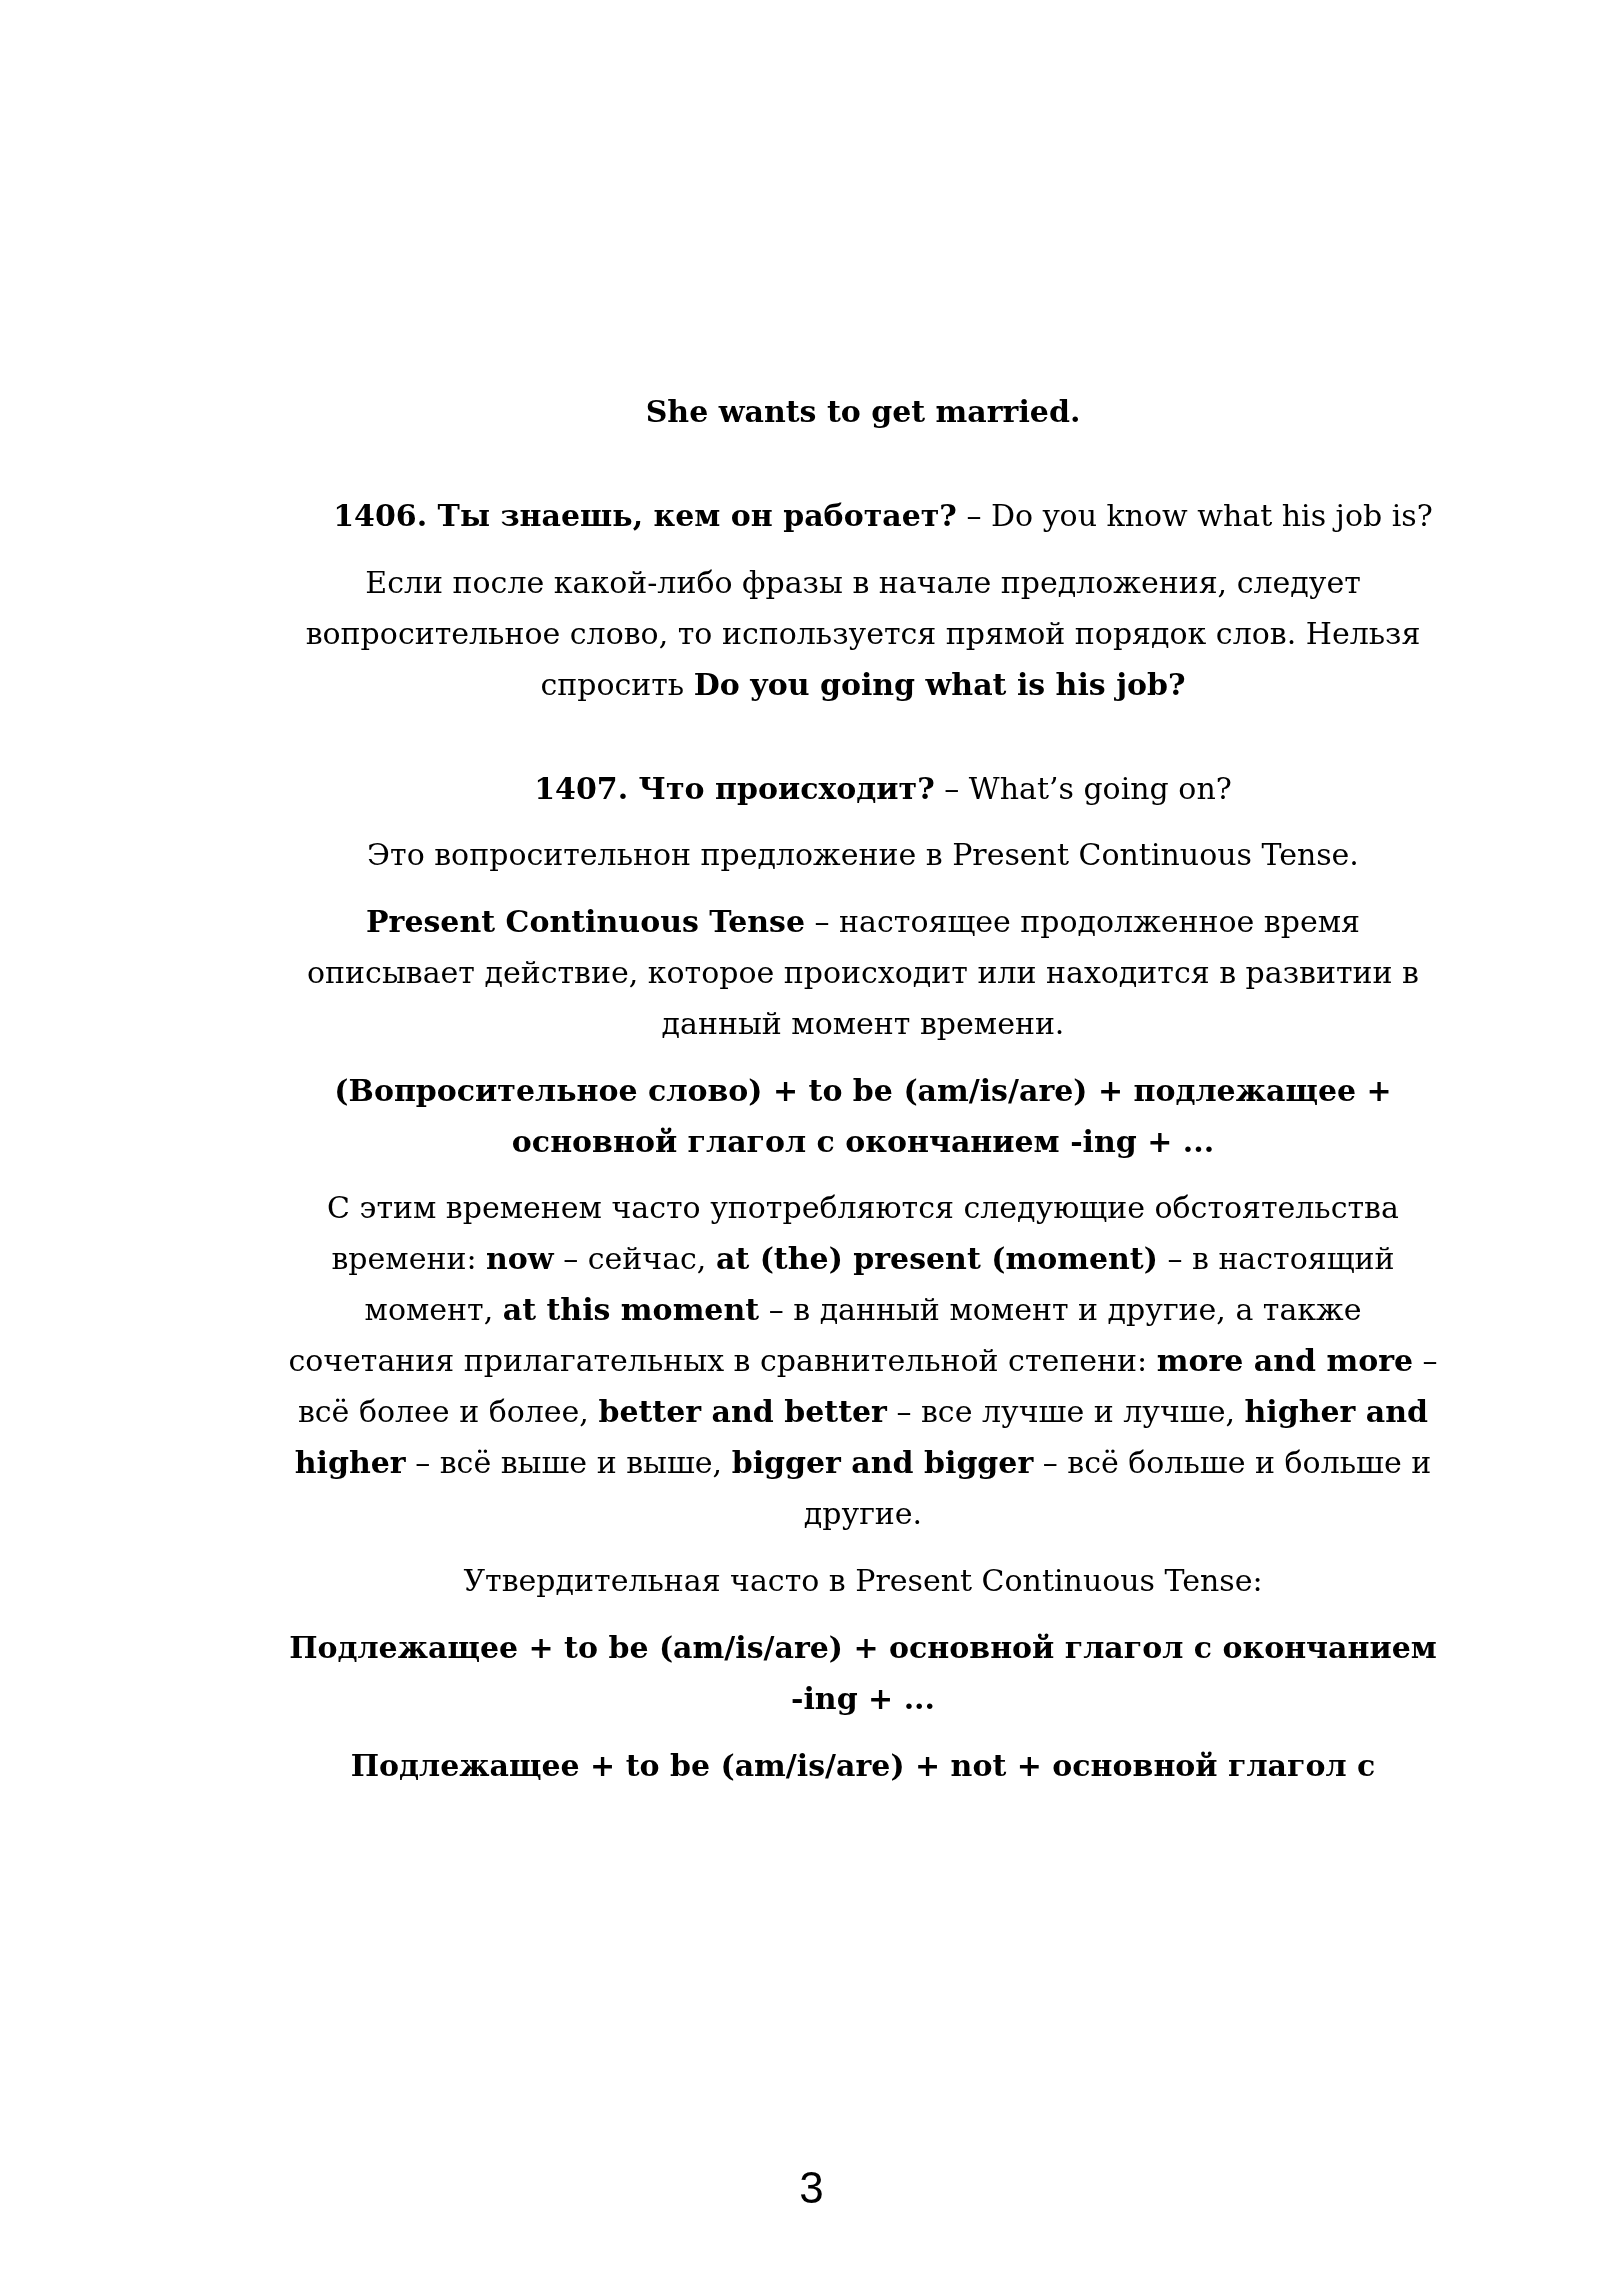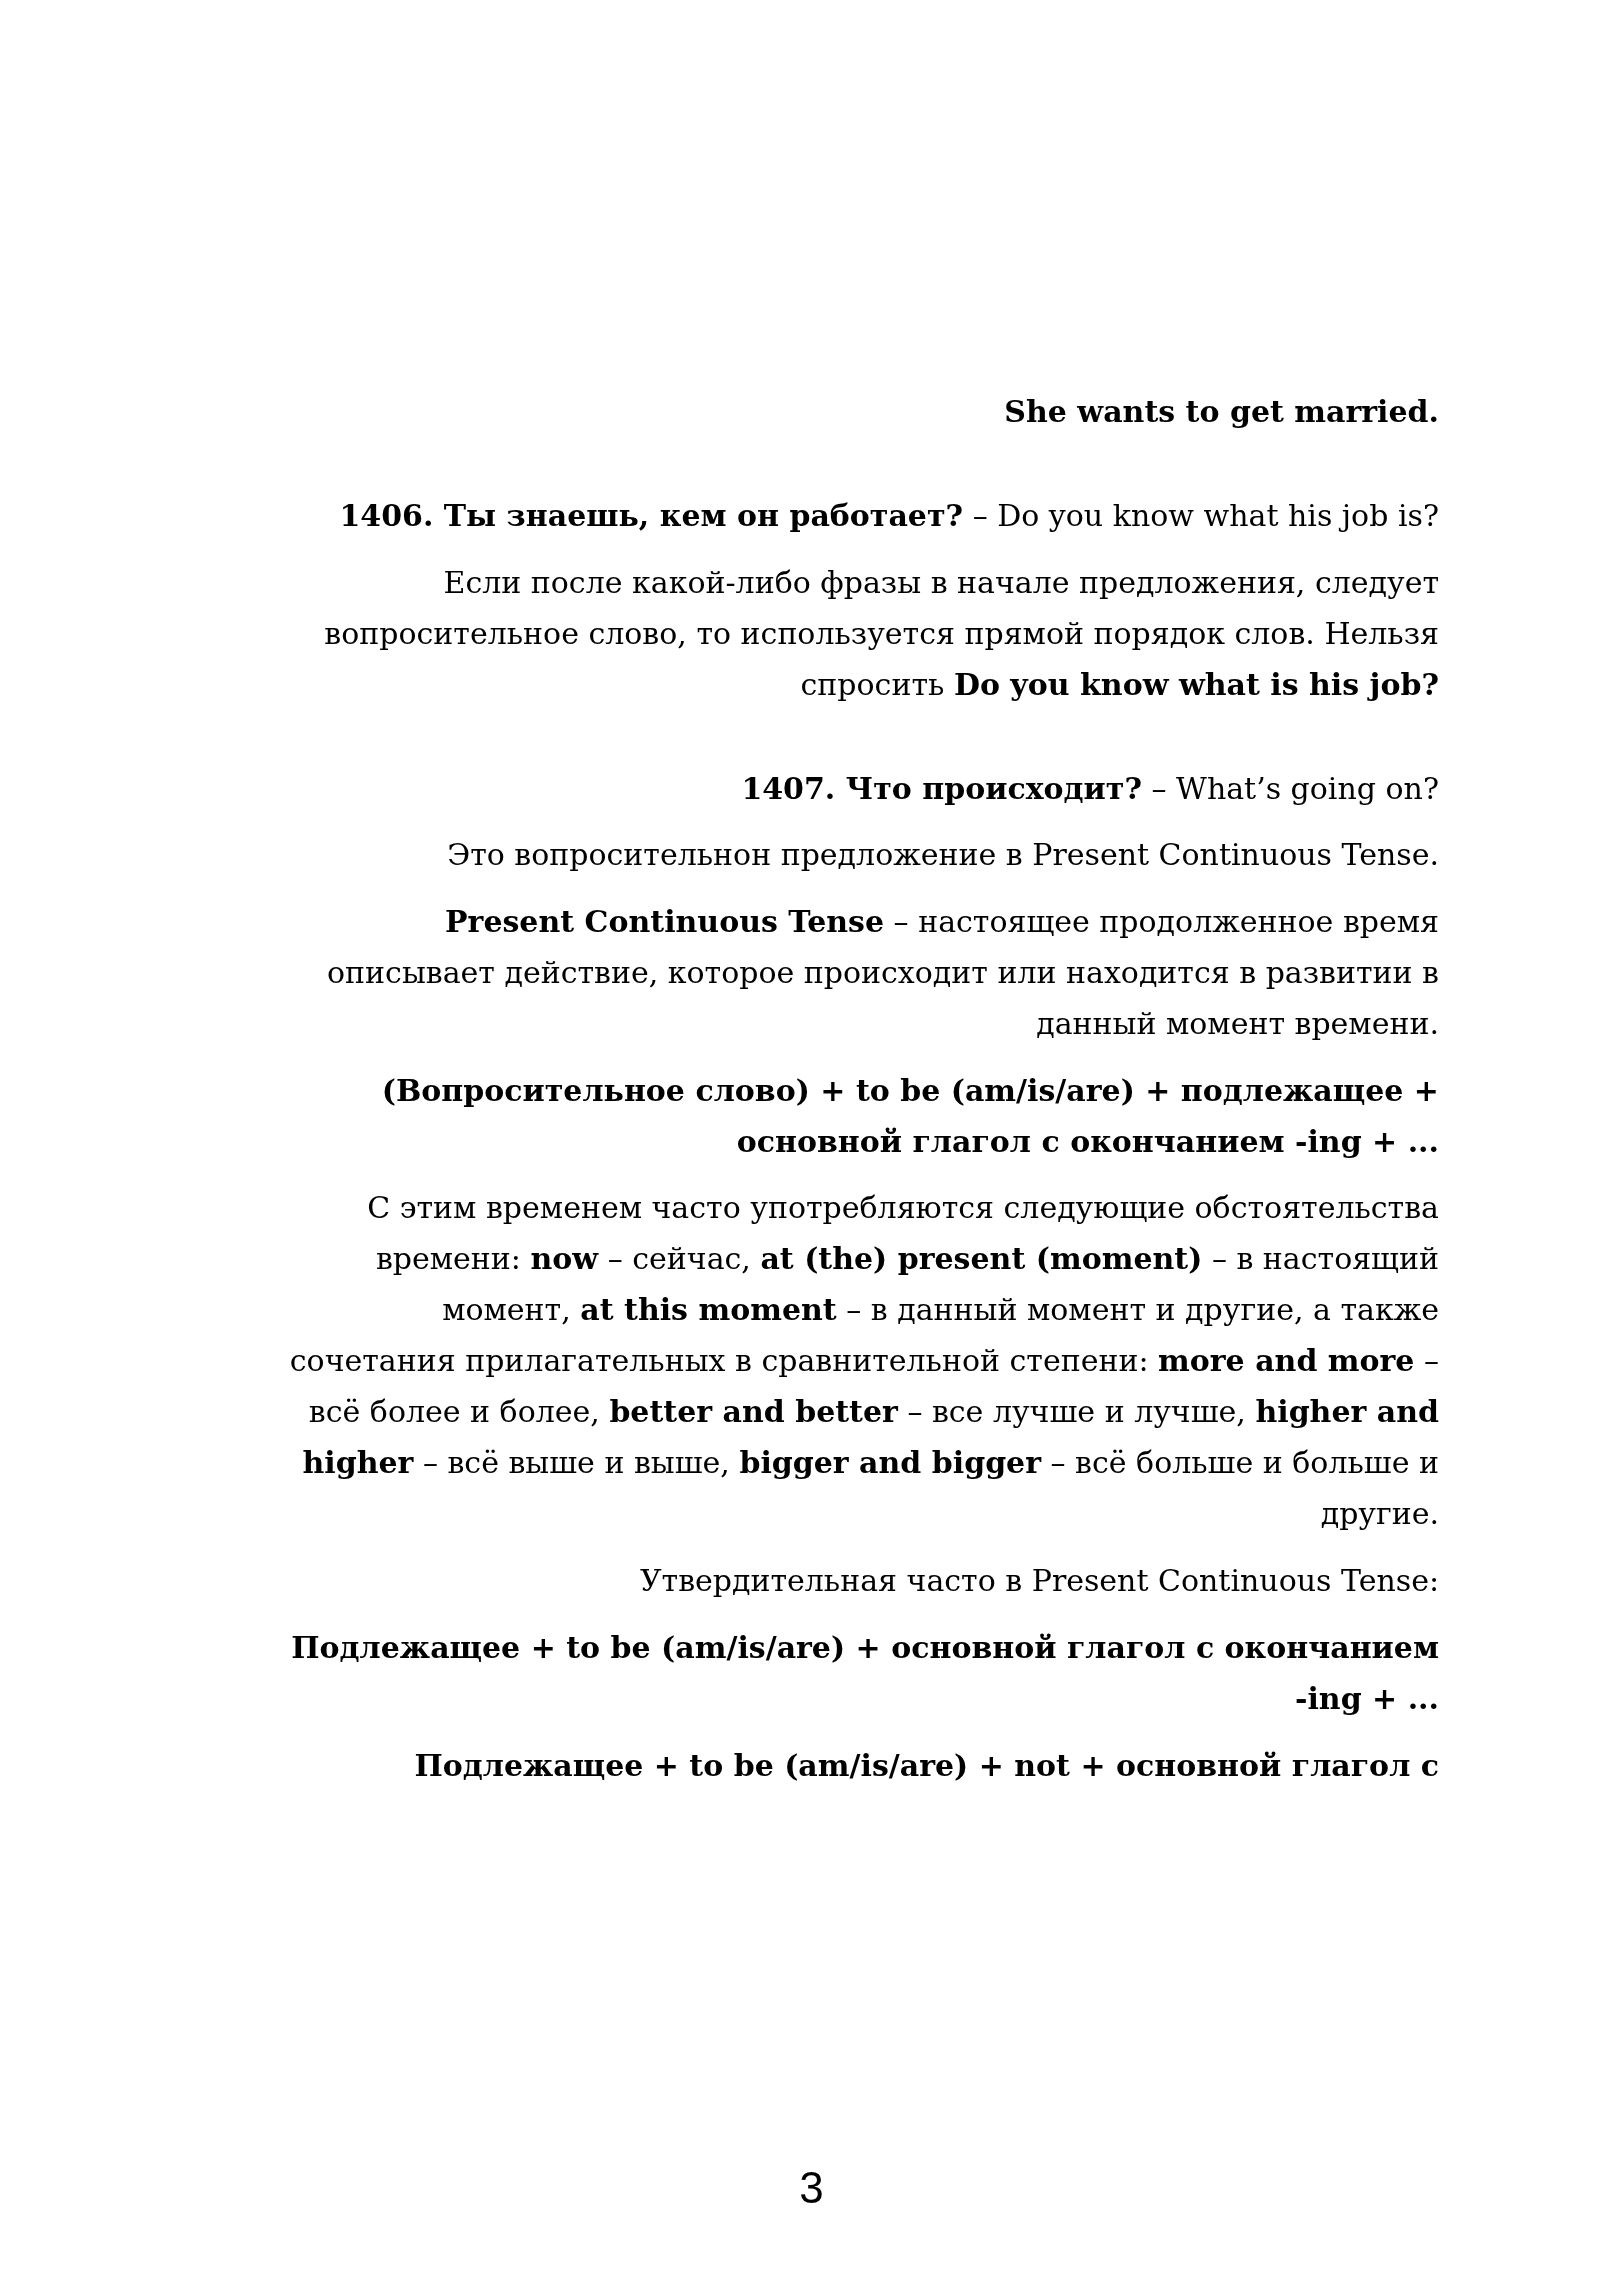--- a/index.html
+++ b/index.html
@@ -20,21 +20,21 @@
     inset: 0;
     background: #ffffff;
   }
   .content {
     position: absolute;
     left: 287px;
     top: 386px;
     width: 1152px;
     font-size: 30px;
     line-height: 51px;
-    text-align: right;
+    text-align: center;
   }
   .content p {
     margin: 0 0 15.7px 0;
   }
   .content p.heading {
     margin-top: 53px;
     margin-left: 40px;
   }
   .b { font-weight: 700; }
   .i { }
@@ -50,21 +50,21 @@
     color: #000000;
   }
 </style>
 </head>
 <body>
 
 <div class="page">
   <div class="content">
       <p class=""><span class="b">She wants to get married.</span></p>
       <p class="heading"><span class="b">1406. Ты знаешь, кем он работает?</span><span class=""> – Do you know what his job is?</span></p>
-      <p class=""><span class="">Если после какой-либо фразы в начале предложения, следует вопросительное слово, то используется прямой порядок слов. Нельзя спросить </span><span class="b">Do you know what is his job?</span></p>
+      <p class=""><span class="">Если после какой-либо фразы в начале предложения, следует вопросительное слово, то используется прямой порядок слов. Нельзя спросить </span><span class="b">Do you going what is his job?</span></p>
       <p class="heading"><span class="b">1407. Что происходит?</span><span class=""> – What’s going on?</span></p>
       <p class=""><span class="">Это вопросительнон предложение в Present Continuous Tense.</span></p>
       <p class=""><span class="b">Present Continuous Tense</span><span class=""> – настоящее продолженное время описывает действие, которое происходит или находится в развитии в данный момент времени.</span></p>
       <p class=""><span class="b">(Вопросительное слово) + to be (am/is/are) + подлежащее + основной глагол с окончанием -ing + ...</span></p>
       <p class=""><span class="">С этим временем часто употребляются следующие обстоятельства времени: </span><span class="b">now</span><span class=""> – </span><span class=" i">сейчас,</span><span class=""> </span><span class="b">at (the) present (moment)</span><span class=""> – </span><span class=" i">в настоящий момент,</span><span class=""> </span><span class="b">at this moment</span><span class=""> – </span><span class=" i">в данный момент</span><span class=""> и другие, а также сочетания прилагательных в сравнительной степени: </span><span class="b">more and more</span><span class=""> – </span><span class=" i">всё более и более,</span><span class=""> </span><span class="b">better and better</span><span class=""> – </span><span class=" i">все лучше и лучше,</span><span class=""> </span><span class="b">higher and higher</span><span class=""> – </span><span class=" i">всё выше и выше,</span><span class=""> </span><span class="b">bigger and bigger</span><span class=""> – </span><span class=" i">всё больше и больше</span><span class=""> и другие.</span></p>
       <p class=""><span class="">Утвердительная часто в Present Continuous Tense:</span></p>
       <p class=""><span class="b">Подлежащее + to be (am/is/are) + основной глагол с окончанием -ing + ...</span></p>
       <p class=""><span class="b">Подлежащее + to be (am/is/are) + not + основной глагол с</span></p>
     </div>
   <div class="page-number">3</div>

